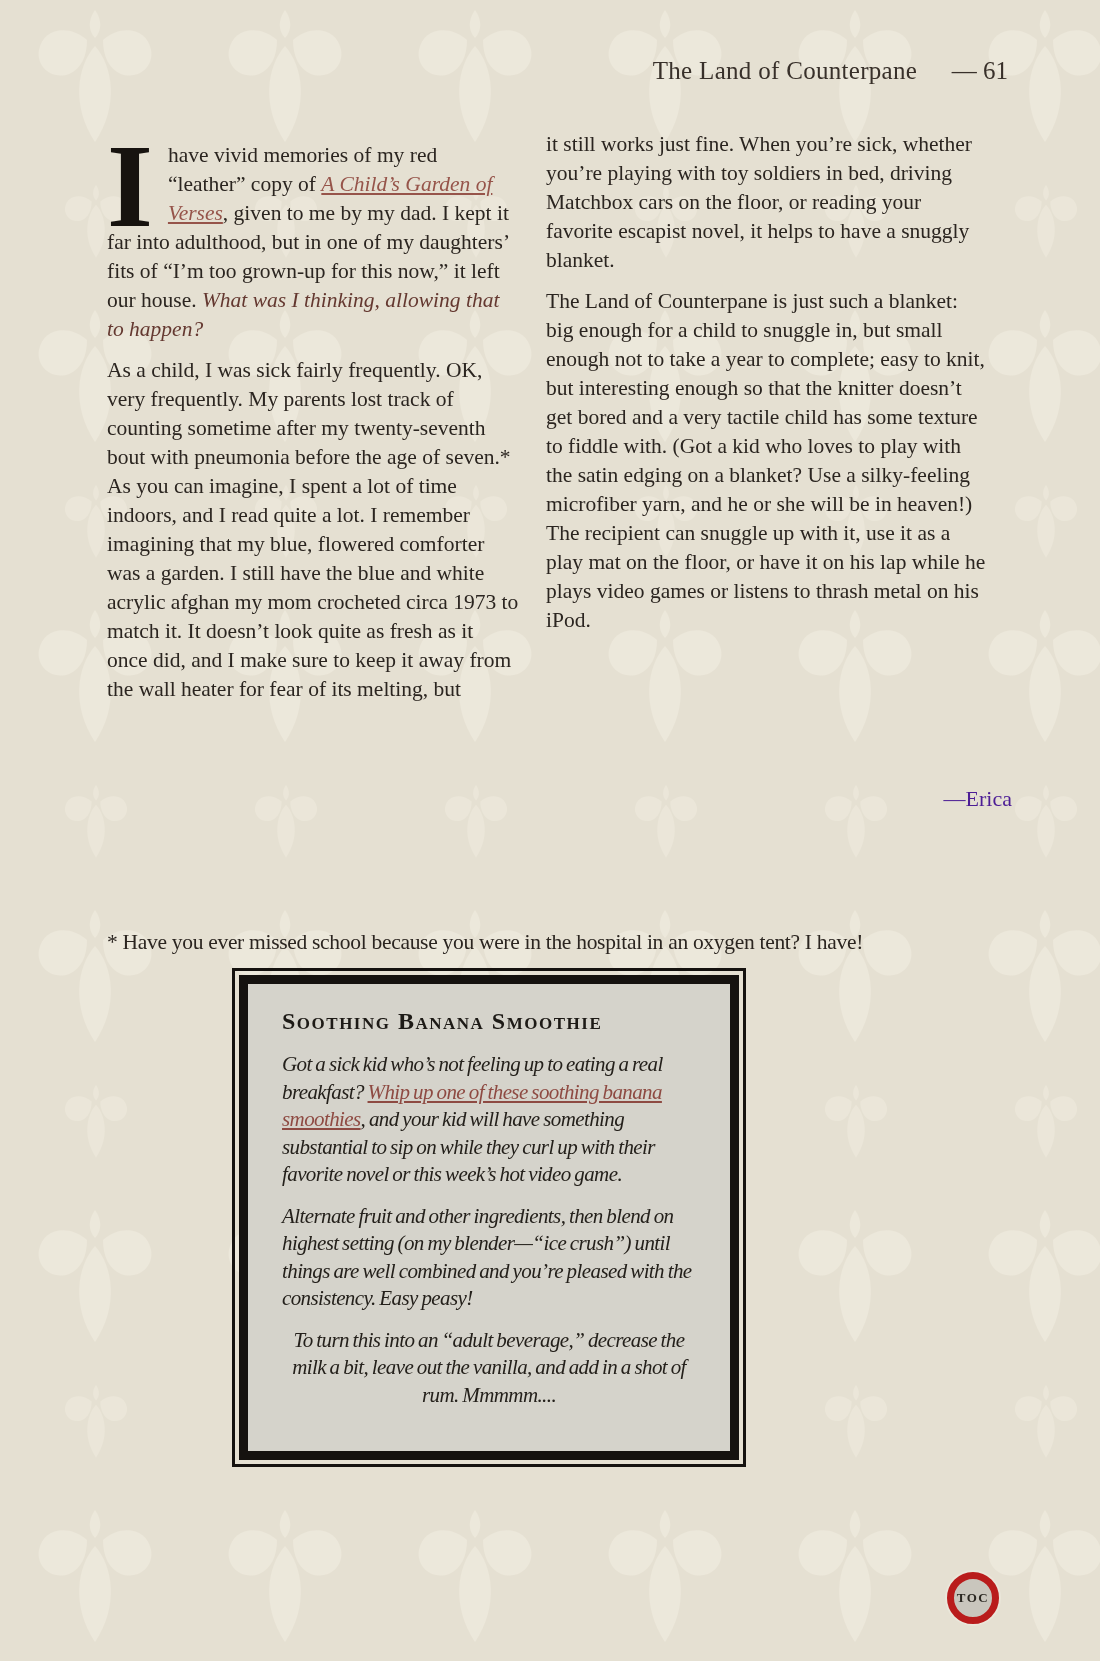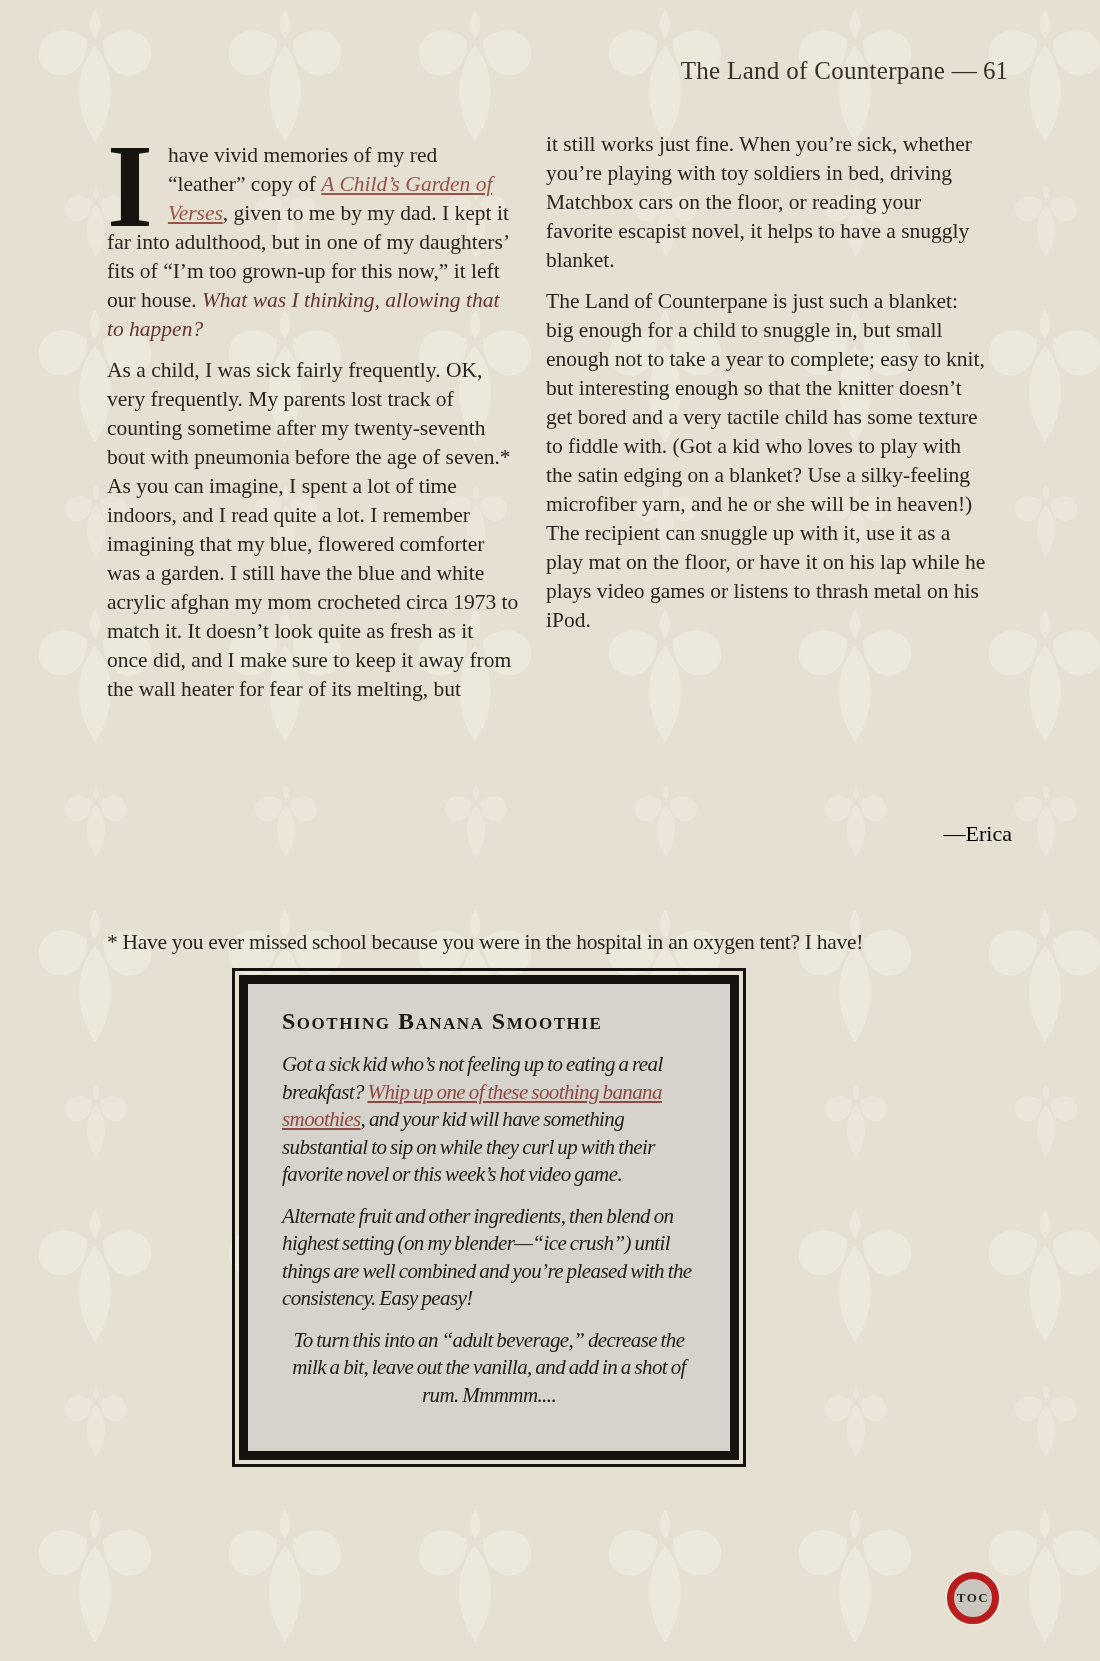--- a/index.html
+++ b/index.html
@@ -12,21 +12,21 @@
     font-family:"Liberation Serif", serif;
     color:#2b2520;
   }
   .bg-svg { position:absolute; inset:0; display:block; }
 
   .running-header {
     position:absolute; top:57px; right:92px;
     font-size:25px; color:#38302a; white-space:nowrap;
   }
   .rh-title { letter-spacing:0.3px;margin-top:18px; }
-  .rh-page  { font-style:normal; }
+  .rh-page  { font-style:normal;margin-left:28px; }
 
   .col { position:absolute; font-size:21.5px; line-height:29px; text-align:left; }
   .col1 { left:107px; top:141px; width:412px; }
   .col2 { left:546px; top:130px; width:444px; }
   .col p { margin:0 0 12px 0; }
 
   .dropcap {
     float:left;
     font-weight:bold;
     font-size:118px; line-height:60px;
@@ -35,21 +35,21 @@
   }
   .link {
     color:#96544a;
     font-style:italic;
     text-decoration:underline;
     cursor:pointer;
   }
   .accent-italic { font-style:italic; color:#643830; }
   .em { }
 
-  .signature { position:absolute; top:786px; right:88px; font-size:22px; color:#000000;margin-top:35px; }
+  .signature { position:absolute; top:786px; right:88px; font-size:22px; color:#4c1d95; }
 
   .footnote {
     position:absolute; left:107px; top:929px; width:935px;
     font-size:21.5px; letter-spacing:-0.3px; line-height:27px;
   }
 
   .sidebar {
     position:absolute; left:232px; top:968px; width:514px;
     border:3px solid #15120f;
     padding:4px;

